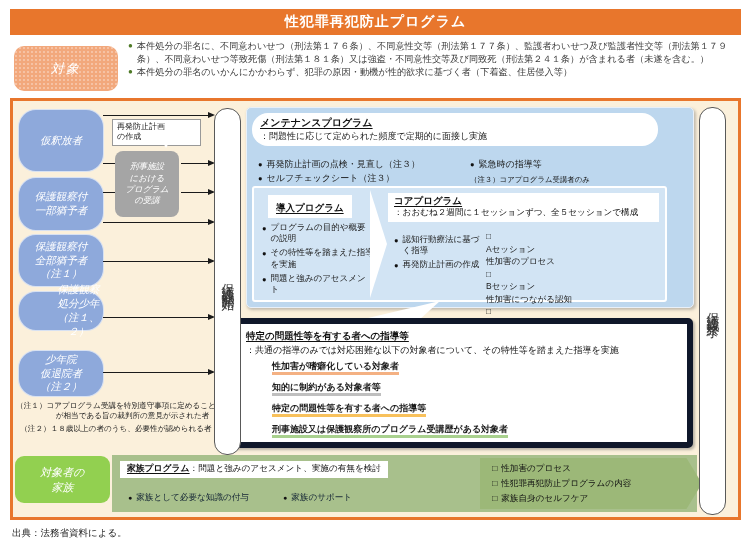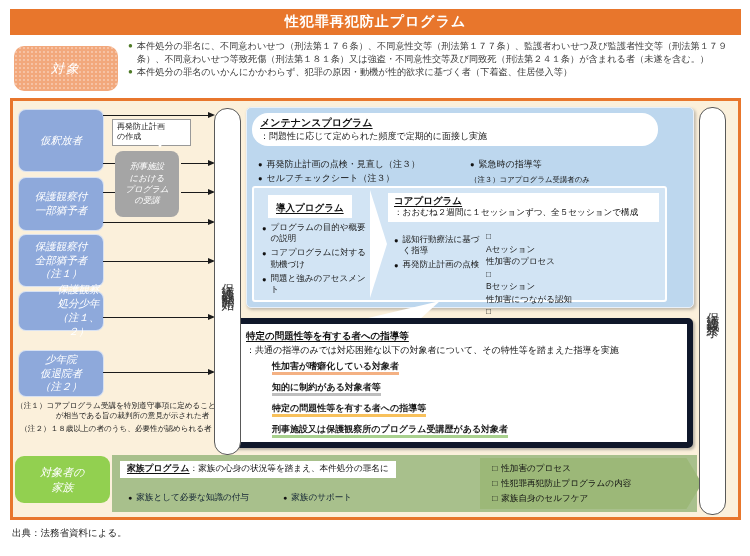--- a/index.html
+++ b/index.html
@@ -23,24 +23,24 @@
   .target-bullets { left:128px; top:40px; width:612px; font-size:9.2px; line-height:1.38; color:#3a3a3a; }
   .t-bullet { display:flex; margin-bottom:1px; }
   .t-bullet .b { color:#4E7A27; margin-right:4px; font-size:8px; line-height:1.6; }
 
   
   .main-frame { left:10px; top:98px; width:731px; height:422px; border:3px solid #E8762C;
     background:#FBF0DB; }
 
   
   .subject { left:18px; width:86px; background:#8EA9DB; border:1px solid rgba(255,255,255,.65);
-    border-radius:8px; color:#fff; font-size:10.5px; line-height:1.32; display:flex;
+    border-radius:18px; color:#fff; font-size:10.5px; line-height:1.32; display:flex;
     align-items:center; justify-content:center; text-align:center; white-space:pre-line; }
 
-  .callout { left:112px; top:119px; width:79px; background:#fff; border:1px solid #999;
+  .callout { left:112px; top:119px; width:89px; background:#fff; border:1px solid #999;
     font-size:8px; line-height:1.3; padding:2px 4px; color:#222; white-space:pre-line; z-index:4; }
   .callout::after { content:''; position:absolute; bottom:-7px; left:56%;
     border:4px solid transparent; border-top:7px solid #fff; }
   .prison-box { left:115px; top:151px; width:64px; height:66px; background:#A5A5A5;
     border-radius:8px; color:#fff; font-size:8.5px; line-height:1.35; display:flex;
     align-items:center; justify-content:center; text-align:center; white-space:pre-line; z-index:3; }
 
   .notes { left:16px; top:401px; width:200px; font-size:7.6px; line-height:1.3; color:#222; }
   .note-line { padding-left:33px; text-indent:-33px; margin-bottom:3px;text-align:center; }
 
@@ -206,40 +206,40 @@
 
   <div class="abs inner-box">
     <div class="intro-label"><span class="prog-title" style="font-size:9.5px;">導入プログラム</span></div>
     <div class="intro-bullets">
       <div class="i-bullet">
           <span class="b">●</span>
           <span>プログラムの目的や概要の説明</span>
         </div>
       <div class="i-bullet">
           <span class="b">●</span>
-          <span>コアプログラムに対する動機づけ</span>
+          <span>その特性等を踏まえた指導を実施</span>
         </div>
       <div class="i-bullet">
           <span class="b">●</span>
           <span>問題と強みのアセスメント</span>
         </div>
     </div>
     <div class="chevron-divider"></div>
     <div class="core-header">
       <div><span class="prog-title" style="font-size:9.5px;">コアプログラム</span></div>
       <div>：おおむね２週間に１セッションずつ、全５セッションで構成</div>
     </div>
     <div class="core-bullets">
       <div class="i-bullet">
           <span class="b">●</span>
           <span>認知行動療法に基づく指導</span>
         </div>
       <div class="i-bullet">
           <span class="b">●</span>
-          <span>再発防止計画の点検</span>
+          <span>再発防止計画の作成</span>
         </div>
     </div>
     <div class="sessions">
       <div class="session-row">
           <span class="session-name">Aセッション</span>
           <span>性加害のプロセス</span>
         </div>
       <div class="session-row">
           <span class="session-name">Bセッション</span>
           <span>性加害につながる認知</span>
@@ -265,21 +265,21 @@
       <div class="special-item-wrap"><span class="special-item" style="border-bottom-color: rgb(191, 191, 191);">知的に制約がある対象者等</span></div>
       <div class="special-item-wrap"><span class="special-item" style="border-bottom-color: rgb(248, 193, 92);">特定の問題性等を有する者への指導等</span></div>
       <div class="special-item-wrap"><span class="special-item" style="margin-bottom: 0px; border-bottom-color: rgb(169, 209, 142);">刑事施設又は保護観察所のプログラム受講歴がある対象者</span></div>
     </div>
   </div>
 
   <div class="abs family-box dotted">対象者の
 家族</div>
   <div class="abs family-band">
     <div class="family-label">
-      <span class="prog-title" style="font-size:8.8px;">家族プログラム</span><span>：家族の心身の状況等を踏まえ、本件処分の罪名に</span>
+      <span class="prog-title" style="font-size:8.8px;">家族プログラム</span><span>：問題と強みのアセスメント、実施の有無を検討</span>
     </div>
     <div class="family-bullets">
       <div class="f-bullet">
           <span class="b">●</span>
           <span>家族として必要な知識の付与</span>
         </div>
       <div class="f-bullet">
           <span class="b">●</span>
           <span>家族のサポート</span>
         </div>

